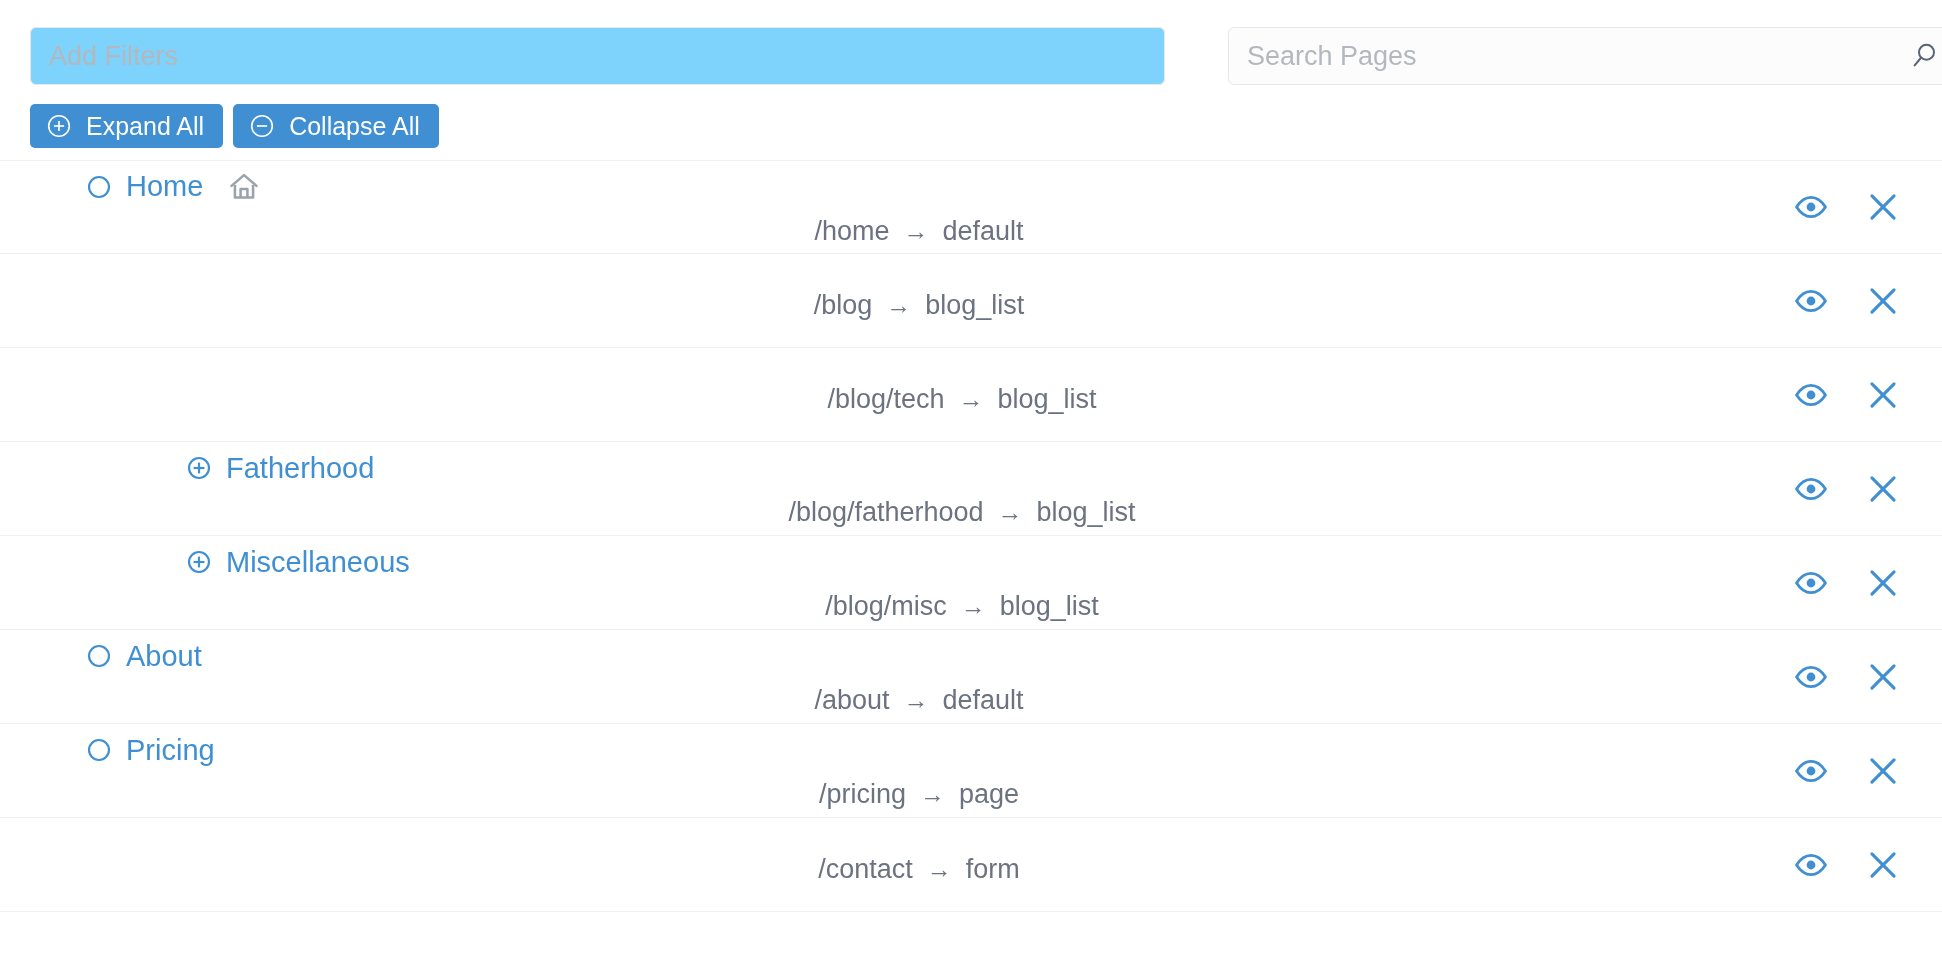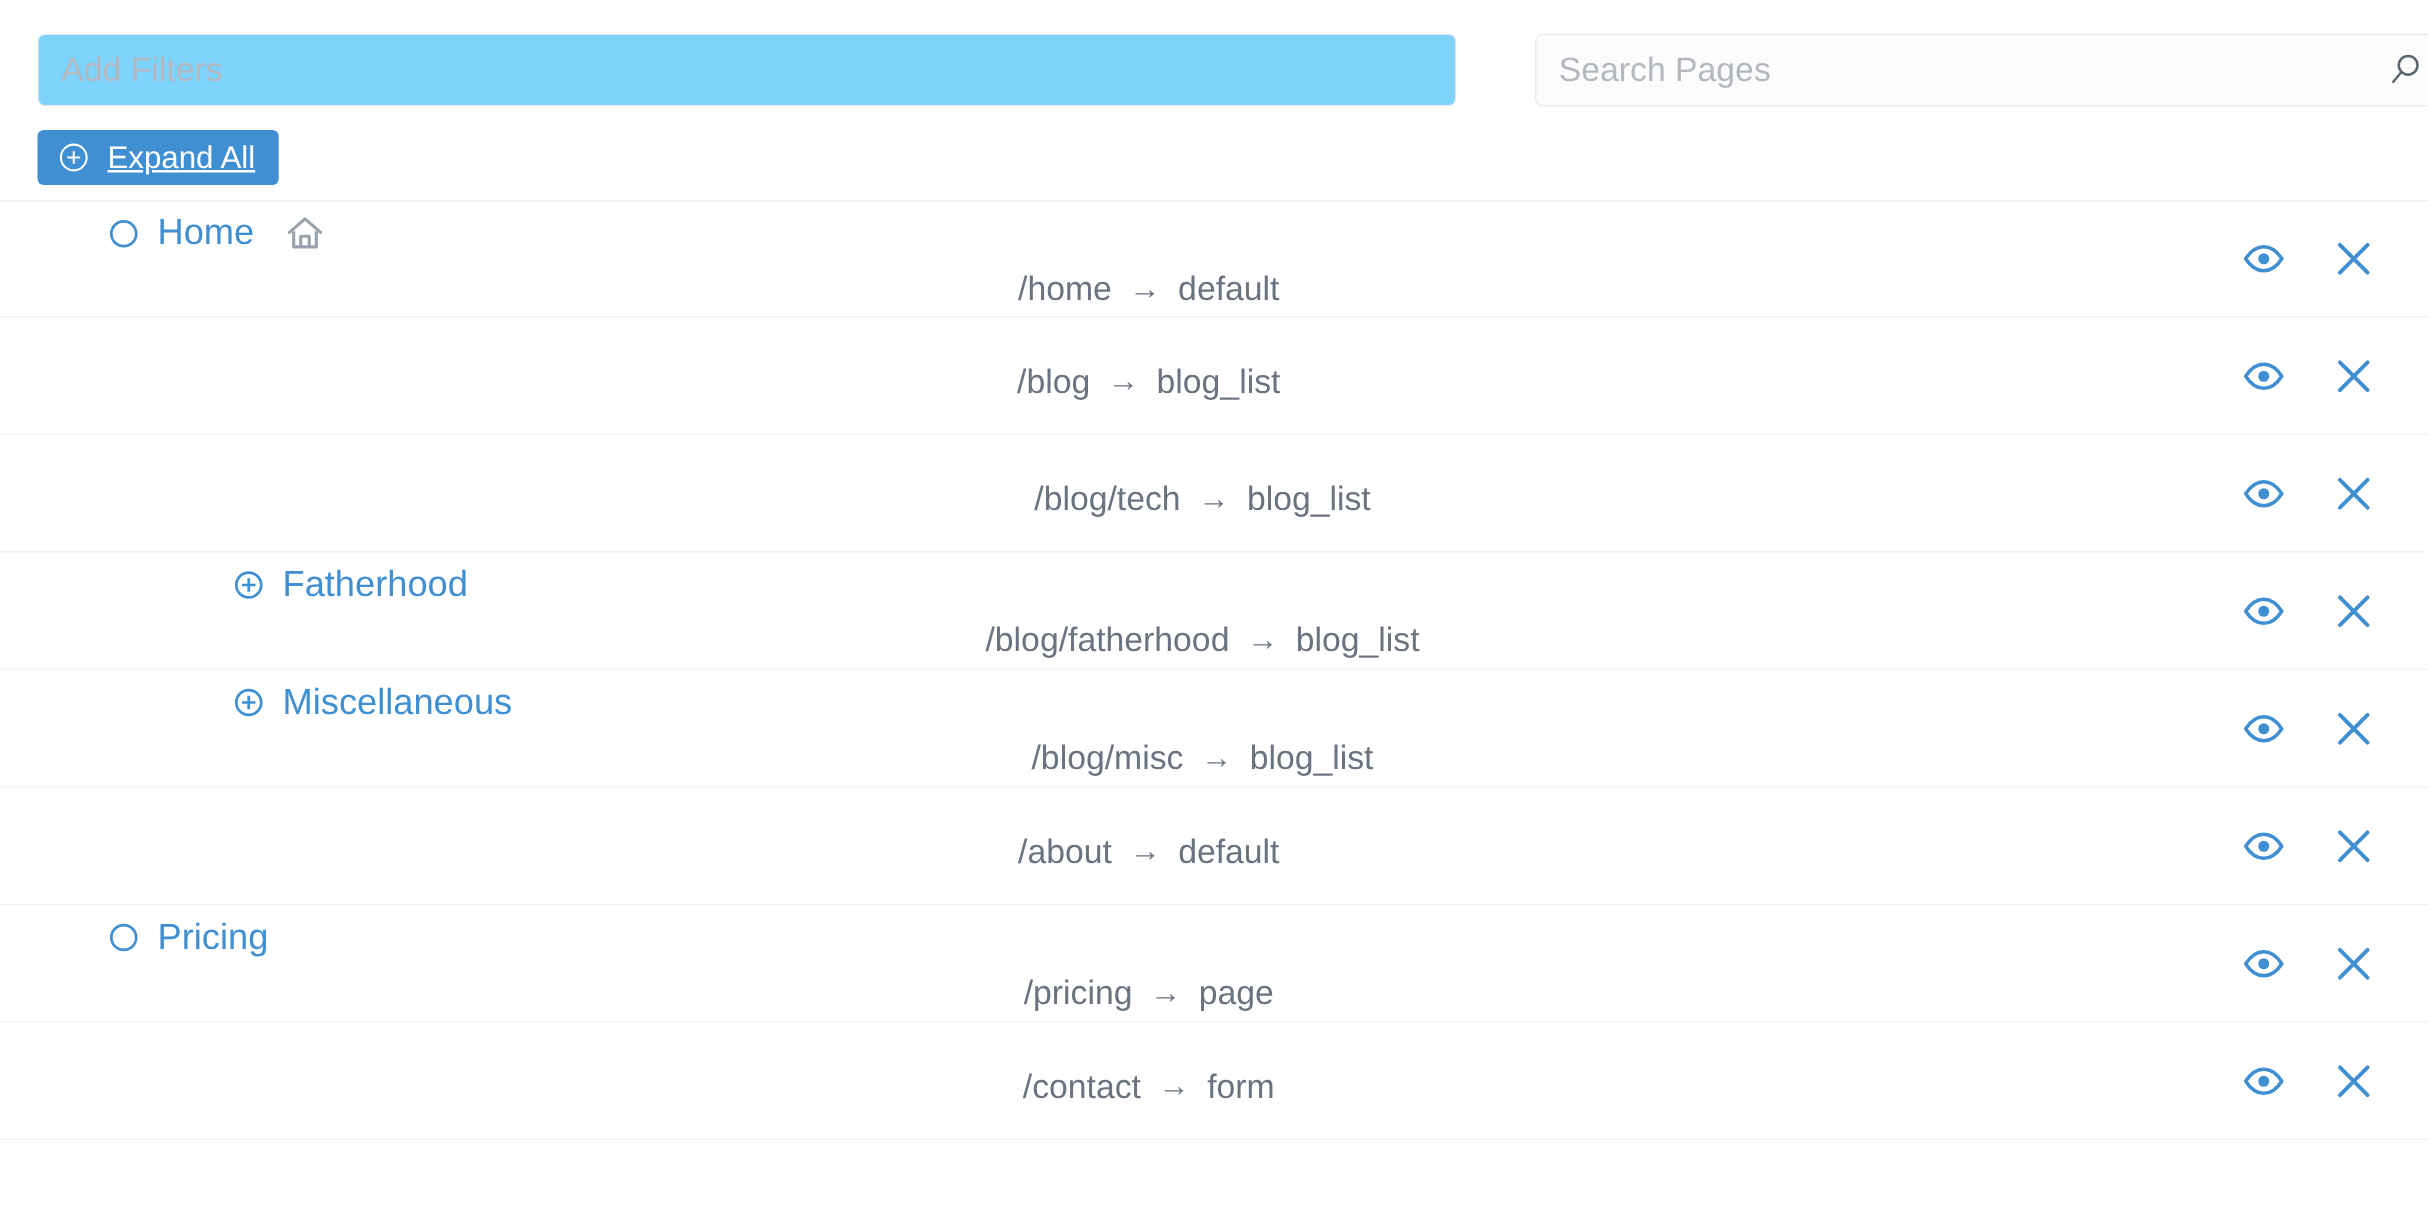--- a/index.html
+++ b/index.html
@@ -88,21 +88,20 @@
     padding: 0 19px 0 16px;
     border: none;
     border-radius: 5px;
     background: #3f8fd2;
     color: #ffffff;
     font-family: "Liberation Sans", sans-serif;
     font-size: 25px;
     line-height: 1;
     cursor: pointer;
     white-space: nowrap;
-    text-decoration: underline;
   }
   .btn svg { display: block; }
 
   
   .tree {
     position: absolute;
     top: 160px;
     left: 0;
     right: 0;
   }
@@ -199,20 +198,27 @@
 
     <div class="btn-row">
       <button class="btn">
         <svg width="26" height="26" viewBox="0 0 24 24">
           <circle cx="12" cy="12" r="9.5" fill="none" stroke="#ffffff" stroke-width="1.5"></circle>
           <line x1="12" y1="7.3" x2="12" y2="16.7" stroke="#ffffff" stroke-width="1.5"></line>
           <line x1="7.3" y1="12" x2="16.7" y2="12" stroke="#ffffff" stroke-width="1.5"></line>
         </svg>
         <span>Expand All</span>
       </button>
+      <button class="btn">
+        <svg width="26" height="26" viewBox="0 0 24 24">
+          <circle cx="12" cy="12" r="9.5" fill="none" stroke="#ffffff" stroke-width="1.5"></circle>
+          <line x1="7.3" y1="12" x2="16.7" y2="12" stroke="#ffffff" stroke-width="1.5"></line>
+        </svg>
+        <span>Collapse All</span>
+      </button>
     </div>
   </div>
 
   <div class="tree" id="tree-root">
       <div class="row depth-0">
         <div class="row-main">
           <div class="row-title-line">
             <svg viewBox="0 0 24 24" class="toggle">
               <circle cx="12" cy="12" r="9.2" fill="none" stroke="#3f8fd2" stroke-width="2"></circle>
             </svg>
@@ -327,43 +333,49 @@
             <circle cx="12" cy="12" r="3.1" fill="#3f8fd2"></circle>
           </svg>
           <svg class="act" viewBox="0 0 24 24">
             <line x1="4.2" y1="4.2" x2="19.8" y2="19.8" stroke="#3f8fd2" stroke-width="2.2" stroke-linecap="round"></line>
             <line x1="19.8" y1="4.2" x2="4.2" y2="19.8" stroke="#3f8fd2" stroke-width="2.2" stroke-linecap="round"></line>
           </svg>
         </div>
       </div>
       <div class="row depth-0">
         <div class="row-main">
-          <div class="row-sub">
-            <span>/about</span>
-            <span class="arrow">→</span>
-            <span>default</span>
-          </div>
-        </div>
-        <div class="row-actions">
-          <svg class="act" viewBox="0 0 24 24">
-            <path d="M1.8 12 C5 7 8.6 5.2 12 5.2 C15.4 5.2 19 7 22.2 12 C19 17 15.4 18.8 12 18.8 C8.6 18.8 5 17 1.8 12 Z" fill="none" stroke="#3f8fd2" stroke-width="2" stroke-linejoin="round"></path>
-            <circle cx="12" cy="12" r="3.1" fill="#3f8fd2"></circle>
-          </svg>
-          <svg class="act" viewBox="0 0 24 24">
-            <line x1="4.2" y1="4.2" x2="19.8" y2="19.8" stroke="#3f8fd2" stroke-width="2.2" stroke-linecap="round"></line>
-            <line x1="19.8" y1="4.2" x2="4.2" y2="19.8" stroke="#3f8fd2" stroke-width="2.2" stroke-linecap="round"></line>
-          </svg>
-        </div>
-      </div>
-      <div class="row depth-0">
-        <div class="row-main">
           <div class="row-title-line">
             <svg viewBox="0 0 24 24" class="toggle">
               <circle cx="12" cy="12" r="9.2" fill="none" stroke="#3f8fd2" stroke-width="2"></circle>
             </svg>
+            <span class="node-name">About</span>
+          </div>
+          <div class="row-sub">
+            <span>/about</span>
+            <span class="arrow">→</span>
+            <span>default</span>
+          </div>
+        </div>
+        <div class="row-actions">
+          <svg class="act" viewBox="0 0 24 24">
+            <path d="M1.8 12 C5 7 8.6 5.2 12 5.2 C15.4 5.2 19 7 22.2 12 C19 17 15.4 18.8 12 18.8 C8.6 18.8 5 17 1.8 12 Z" fill="none" stroke="#3f8fd2" stroke-width="2" stroke-linejoin="round"></path>
+            <circle cx="12" cy="12" r="3.1" fill="#3f8fd2"></circle>
+          </svg>
+          <svg class="act" viewBox="0 0 24 24">
+            <line x1="4.2" y1="4.2" x2="19.8" y2="19.8" stroke="#3f8fd2" stroke-width="2.2" stroke-linecap="round"></line>
+            <line x1="19.8" y1="4.2" x2="4.2" y2="19.8" stroke="#3f8fd2" stroke-width="2.2" stroke-linecap="round"></line>
+          </svg>
+        </div>
+      </div>
+      <div class="row depth-0">
+        <div class="row-main">
+          <div class="row-title-line">
+            <svg viewBox="0 0 24 24" class="toggle">
+              <circle cx="12" cy="12" r="9.2" fill="none" stroke="#3f8fd2" stroke-width="2"></circle>
+            </svg>
             <span class="node-name">Pricing</span>
           </div>
           <div class="row-sub">
             <span>/pricing</span>
             <span class="arrow">→</span>
             <span>page</span>
           </div>
         </div>
         <div class="row-actions">
           <svg class="act" viewBox="0 0 24 24">

